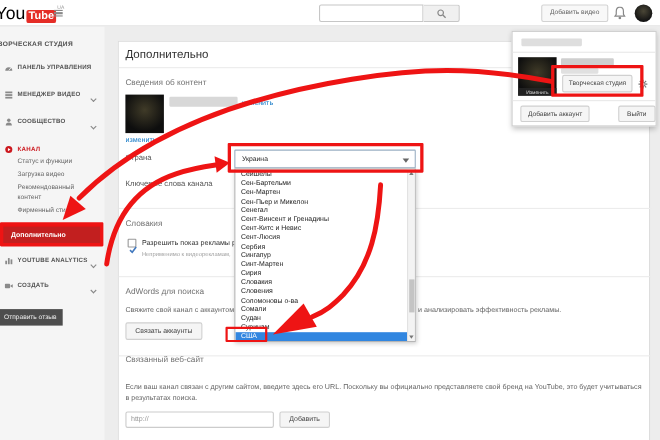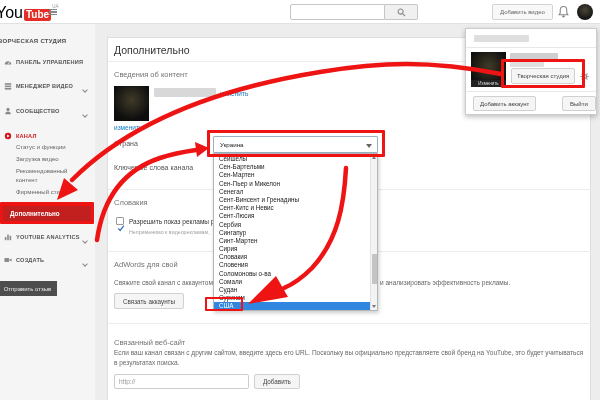--- a/index.html
+++ b/index.html
@@ -181,27 +181,27 @@
     <div class="sec-title" style="top:160px;">Словакия</div>
     <div class="checkbox" style="left:8px; top:179px;">
       <svg width="8" height="8" viewBox="0 0 10 10">
           <polyline points="1.5,5.5 4,8 8.5,2" fill="none" stroke="#4178be" stroke-width="1.8"></polyline>
         </svg>
     </div>
     <span class="abs" style="left:21px; top:180px; font-size:6.5px; color:#333; white-space:nowrap;">Разрешить показ рекламы р</span>
     <span class="small-note abs" style="left:21px; top:191px; white-space:nowrap;">Неприменимо к видеорекламам,</span>
 
     <div class="divider" style="top:213px;"></div>
-    <div class="sec-title" style="top:222px;">AdWords для свой</div>
+    <div class="sec-title" style="top:222px;">AdWords для поиска</div>
     <span class="body-text abs" style="left:6px; top:240px; white-space:nowrap;">Свяжите свой канал с аккаунтом</span>
     <span class="body-text abs" style="left:272px; top:240px; white-space:nowrap;">и анализировать эффективность рекламы.</span>
     <button class="grey-btn abs" style="left:6px; top:255px; height:16px; padding:0 8px;">Связать аккаунты</button>
 
     <div class="divider" style="top:285px;"></div>
-    <div class="sec-title" style="top:300px;">Связанный веб-сайт</div>
+    <div class="sec-title" style="top:284px;">Связанный веб-сайт</div>
     <div class="body-text abs" style="left:6px; top:310px; width:472px;">Если ваш канал связан с другим сайтом, введите здесь его URL. Поскольку вы официально представляете свой бренд на YouTube, это будет учитываться в результатах поиска.</div>
     <input class="url-input" placeholder="http://" style="">
     <button class="grey-btn abs" style="left:146px; top:336px; height:15px; padding:0 8px;">Добавить</button>
   </div>
 
   <div class="country-select">
     <span class="val">Украина</span>
     <div class="caret-down"></div>
   </div>
 

